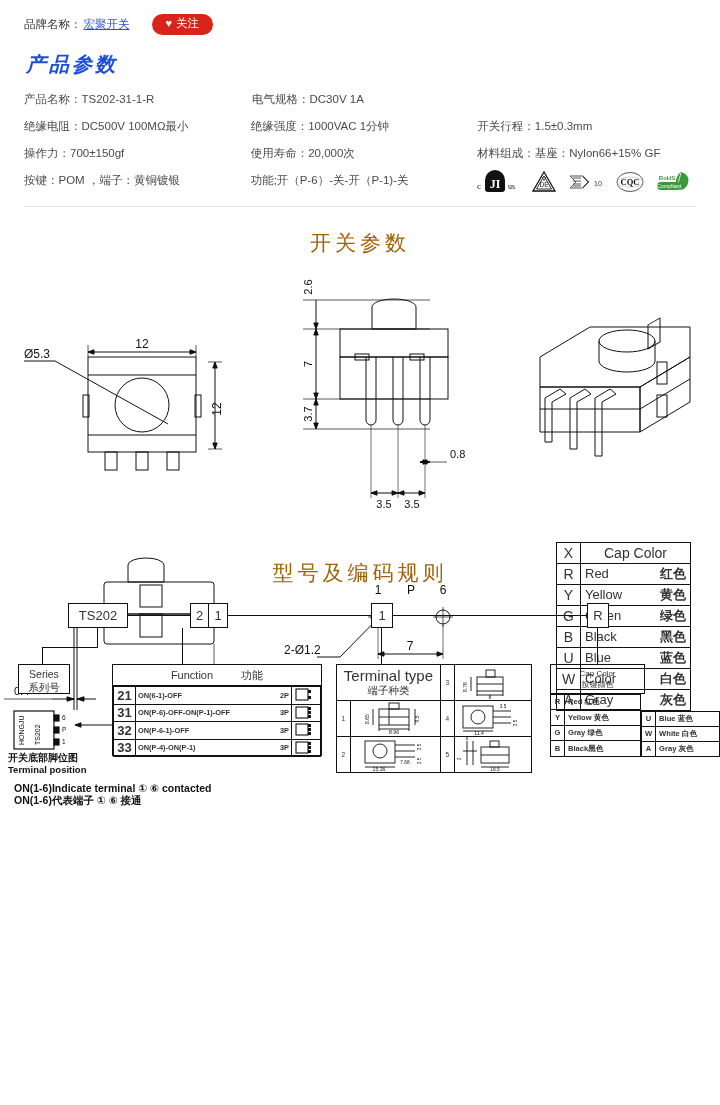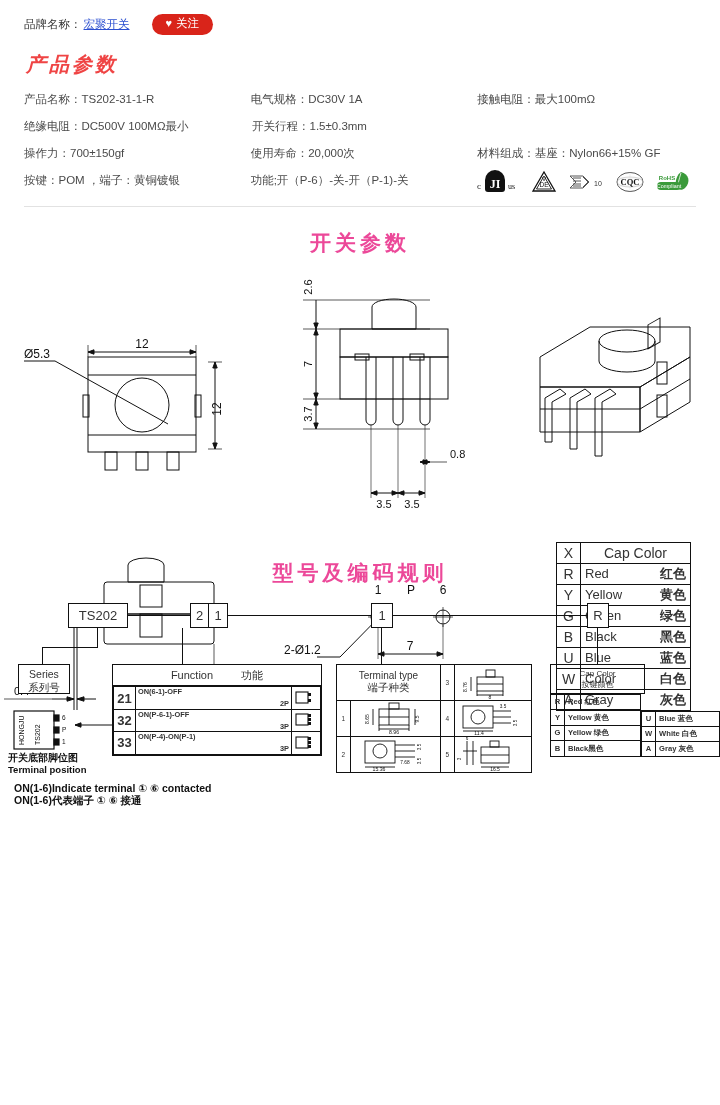--- a/index.html
+++ b/index.html
@@ -17,39 +17,39 @@
     margin-left:22px; background:#d9241a; color:#fff; border-radius:20px;
     padding:3px 14px 4px; font-size:11.5px; display:inline-flex;
     align-items:center; gap:4px; border:none; cursor:pointer; line-height:1.2;
   }
   .heart { font-size:11px; line-height:1; }
 
   
   .params-wrap { padding:14px 24px 0 24px; }
   .params-title {
     font-family:"DejaVu Serif","Liberation Serif",serif;
-    font-style:italic; font-weight:bold; font-size:20px; color:#ef4444;
+    font-style:italic; font-weight:bold; font-size:20px; color:#1d4ed8;
     letter-spacing:3px; margin:2px 0 14px 2px;
   }
   .param-row { display:flex; margin-bottom:12px; font-size:11.5px; color:#4a4a4a; }
   .param-col { line-height:1.3; }
   .c1 { width:228px; }
   .c2 { width:228px; }
   .c3 { width:220px; }
 
   
   .certs { display:flex; align-items:center; gap:10px; margin-top:-3px; }
   .cert { display:flex; align-items:center; justify-content:center; }
   .cert svg { display:block; }
 
   .divider { height:1px; background:#e2e2e2; margin:10px 24px 0; }
 
   
   .sec-title {
-    text-align:center; font-weight:bold; font-size:21px; color:#ec4899;
+    text-align:center; font-weight:normal; font-size:21px; color:#a16207;
     letter-spacing:4px; font-family:"DejaVu Sans","Liberation Sans",sans-serif;
   }
   #sec-title-switch { margin-top:22px; }
   #sec-title-model { margin-top:12px; }
 
   
   .draw-area { position:relative; }
   .draw-area svg { display:block; }
 
   
@@ -76,21 +76,21 @@
   .panel {
     position:absolute; border:1.6px solid #111; background:#fff;
   }
   .panel-head {
     text-align:center; font-size:10.5px; line-height:1.25; padding:3px 2px;
   }
   .fn-table { border-collapse:collapse; width:100%; font-size:7.4px; }
   .fn-table td { border:1px solid #111; padding:1px 2px; height:15px; line-height:1; }
   .fn-id { width:22px; text-align:center; font-weight:bold; font-size:13px; }
   .fn-desc { font-weight:bold; }
-  .fn-desc .poles { float:right;margin-top:12px; }
+  .fn-desc .poles { float:right; }
   .fn-pin { width:26px; }
   .capb-table { border-collapse:collapse; font-size:7.6px; }
   .capb-table td { border:1.4px solid #111; padding:1px 3px; height:15px; line-height:1; font-weight:bold; }
   .capb-code { width:14px; text-align:center; }
   .tt-table { border-collapse:collapse; font-size:7px; }
   .tt-table td { border:1.4px solid #111; padding:0; vertical-align:middle; }
   .tt-num { width:13px; text-align:center; font-size:6.5px; }
   .notes { position:absolute; font-size:10.5px; font-weight:bold; color:#111; line-height:1.45; }
 </style>
 </head>
@@ -104,24 +104,24 @@
     <span>关注</span>
   </button>
 </div>
 
 <div class="params-wrap">
   <div class="params-title">产品参数</div>
 
   <div class="param-row">
     <div class="param-col c1">产品名称：TS202-31-1-R</div>
     <div class="param-col c2">电气规格：DC30V  1A</div>
-    <div class="param-col c3">接触电阻：最大100mΩ</div>
   </div>
   <div class="param-row">
     <div class="param-col c1">绝缘电阻：DC500V  100MΩ最小</div>
+    <div class="param-col c2">绝缘强度：1000VAC  1分钟</div>
     <div class="param-col c3">开关行程：1.5±0.3mm</div>
   </div>
   <div class="param-row">
     <div class="param-col c1">操作力：700±150gf</div>
     <div class="param-col c2">使用寿命：20,000次</div>
     <div class="param-col c3">材料组成：基座：Nylon66+15% GF</div>
   </div>
   <div class="param-row">
     <div class="param-col c1">按键：POM  ，端子：黄铜镀银</div>
     <div class="param-col c2">功能;开（P-6）-关-开（P-1)-关</div>
@@ -482,59 +482,74 @@
         </td>
         <td class="fn-pin">
           <svg width="24" height="13" viewBox="0 0 24 13">
                 <rect x="2" y="1" width="12" height="11" fill="none" stroke="#111" stroke-width="1.1"></rect>
                 <rect x="14" y="2" width="3" height="3" fill="#111"></rect>
                 <rect x="14" y="8" width="3" height="3" fill="#111"></rect>
               </svg>
         </td>
       </tr>
       <tr>
-        <td class="fn-id">32</td>
+        <td class="fn-id">31</td>
         <td class="fn-desc">
-          <span>ON(P-6-1)-OFF</span>
+          <span>ON(P-6)-OFF-ON(P-1)-OFF</span>
           <span class="poles">3P</span>
         </td>
         <td class="fn-pin">
           <svg width="24" height="13" viewBox="0 0 24 13">
                 <rect x="2" y="1" width="12" height="11" fill="none" stroke="#111" stroke-width="1.1"></rect>
                 <rect x="14" y="1" width="3" height="3" fill="#111"></rect>
                 <rect x="14" y="5" width="3" height="3" fill="#111"></rect>
                 <rect x="14" y="9" width="3" height="3" fill="#111"></rect>
               </svg>
         </td>
       </tr>
       <tr>
-        <td class="fn-id">33</td>
+        <td class="fn-id">32</td>
         <td class="fn-desc">
-          <span>ON(P-4)-ON(P-1)</span>
+          <span>ON(P-6-1)-OFF</span>
           <span class="poles">3P</span>
         </td>
         <td class="fn-pin">
           <svg width="24" height="13" viewBox="0 0 24 13">
                 <rect x="2" y="1" width="12" height="11" fill="none" stroke="#111" stroke-width="1.1"></rect>
                 <rect x="14" y="1" width="3" height="3" fill="#111"></rect>
                 <rect x="14" y="5" width="3" height="3" fill="#111"></rect>
                 <rect x="14" y="9" width="3" height="3" fill="#111"></rect>
               </svg>
         </td>
       </tr>
+      <tr>
+        <td class="fn-id">33</td>
+        <td class="fn-desc">
+          <span>ON(P-4)-ON(P-1)</span>
+          <span class="poles">3P</span>
+        </td>
+        <td class="fn-pin">
+          <svg width="24" height="13" viewBox="0 0 24 13">
+                <rect x="2" y="1" width="12" height="11" fill="none" stroke="#111" stroke-width="1.1"></rect>
+                <rect x="14" y="1" width="3" height="3" fill="#111"></rect>
+                <rect x="14" y="5" width="3" height="3" fill="#111"></rect>
+                <rect x="14" y="9" width="3" height="3" fill="#111"></rect>
+              </svg>
+        </td>
+      </tr>
     </tbody>
       </table>
   </div>
 
   <div class="panel" style="left:336px; top:77px; width:196px; height:103px; border:none;">
     <table class="tt-table" style="width:196px; height:103px;">
       <tbody>
           <tr>
         <td colspan="2" style="text-align:center; padding:2px;">
-          <div style="font-size:10px;">Terminal type</div>
+          <div style="font-size:15px;">Terminal type</div>
           <div style="font-size:10.5px;">端子种类</div>
         </td>
         <td class="tt-num">3</td>
         <td style="width:72px;">
           <svg width="72" height="34" viewBox="0 0 72 34">
             <g stroke="#111" fill="none" stroke-width="0.9">
               <rect x="22" y="12" width="26" height="14"></rect>
               <rect x="31" y="5" width="9" height="7"></rect>
               <line x1="22" y1="19" x2="48" y2="19"></line>
               <line x1="22" y1="26" x2="22" y2="31"></line>
@@ -635,21 +650,21 @@
             <tr>
           <td class="capb-code">R</td>
           <td style="width:76px;">Red 红色</td>
         </tr>
         <tr>
           <td class="capb-code">Y</td>
           <td>Yellow 黄色</td>
         </tr>
         <tr>
           <td class="capb-code">G</td>
-          <td>Yellow 绿色</td>
+          <td>Gray 绿色</td>
         </tr>
         <tr>
           <td class="capb-code">B</td>
           <td>Black黑色</td>
         </tr>
       </tbody>
         </table>
       <table class="capb-table" style="margin-top:17px;">
         <tbody>
             <tr>

